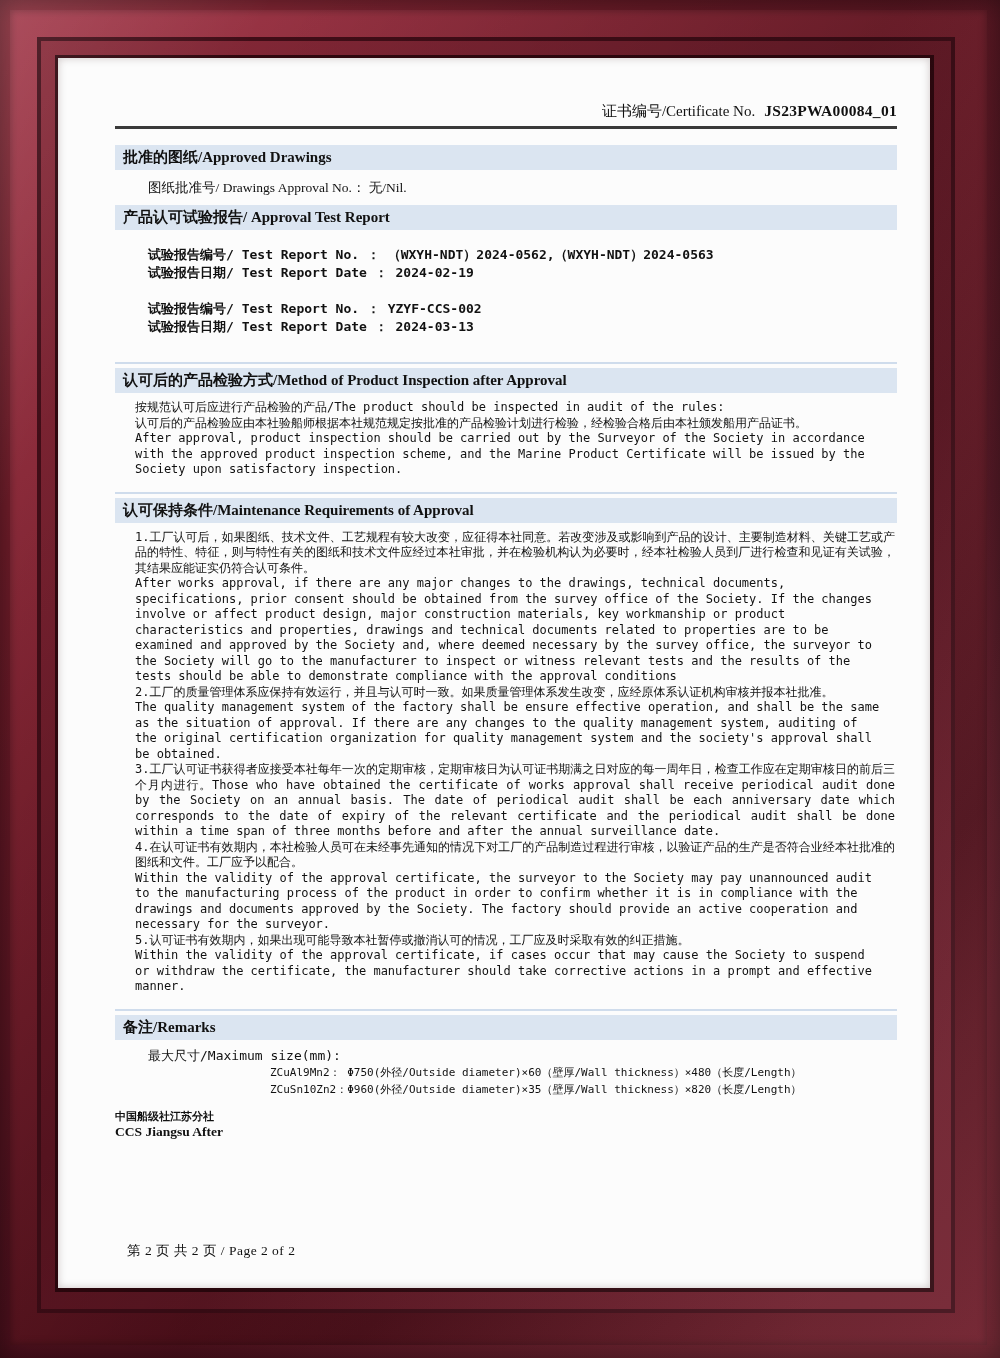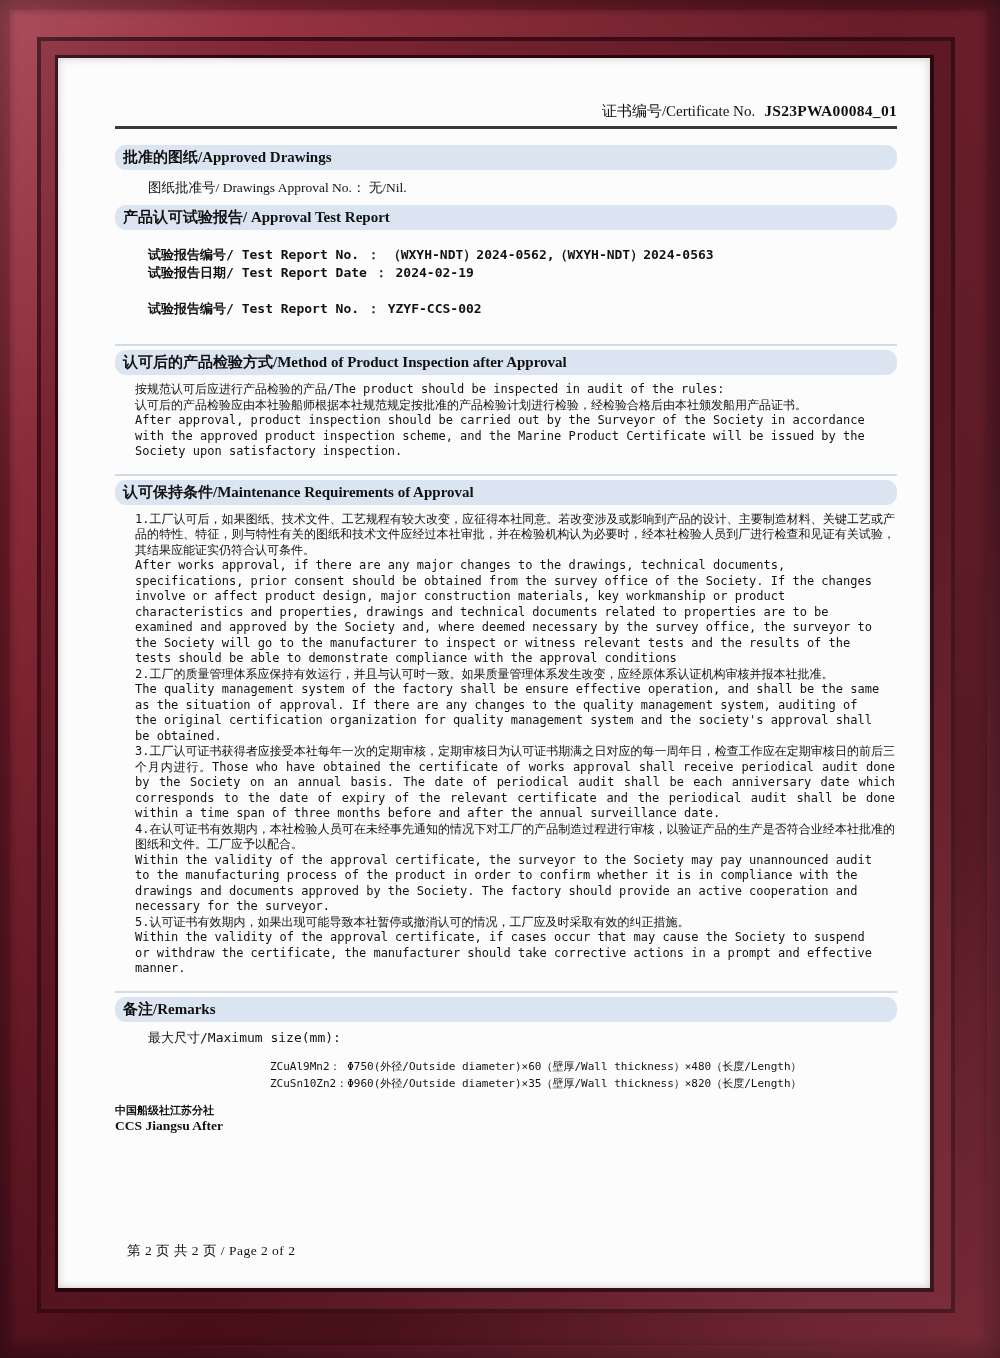--- a/index.html
+++ b/index.html
@@ -21,32 +21,32 @@
                rgba(0,0,0,.16) 52%,rgba(255,255,255,.06) 88%);}
   
   .paper{position:absolute;inset:58px 70px 70px 58px;background:#fcfcfc;
     box-shadow:inset 0 0 9px rgba(40,10,10,.22);}
   .content{position:absolute;left:57px;right:33px;top:0;bottom:0;}
   
   .cert-line{margin-top:44px;text-align:right;font-size:15px;white-space:nowrap;}
   .cert-line .num{font-weight:bold;font-size:15.5px;margin-left:9px;letter-spacing:.3px;}
   .rule{height:3px;background:#3a3a3a;margin-top:5px;}
   
-  .bar{background:#dbe5f1;padding:4px 8px 4px 8px;font-weight:bold;font-size:15px;line-height:17px;border-radius:11px;}
+  .bar{background:#dbe5f1;padding:4px 8px 4px 8px;font-weight:bold;font-size:15px;line-height:17px;}
   .pre-line{height:2px;background:#cfdcec;margin-bottom:4px;}
   
   .mono{font-family:"DejaVu Sans Mono","Liberation Mono",monospace;}
   .serif-line{margin:9px 0 0 33px;font-size:13.5px;}
   .report-block{margin:16px 0 0 33px;font-size:13px;line-height:18px;font-weight:bold;}
   .report-block.second{margin-top:18px;}
   .para{margin:0 0 0 20px;width:760px;font-size:12px;line-height:15.5px;
         text-align:justify;white-space:pre-wrap;word-break:break-word;}
   .para.first{margin-top:7px;}
   .mt26{margin-top:26px;} .mt14{margin-top:14px;} .mt8{margin-top:8px;} .mt16{margin-top:16px;}
-  .maxsize{margin:7px 0 12px 33px;font-size:13px;line-height:17px;}
+  .maxsize{margin:7px 0 0 33px;font-size:13px;line-height:17px;}
   .size-line{margin-left:155px;font-size:11px;line-height:17px;white-space:nowrap;}
   .issuer-cn{margin-top:11px;font-size:11px;font-weight:bold;}
   .issuer-en{font-size:13.5px;font-weight:bold;}
   .footer{position:absolute;left:12px;bottom:28px;font-size:13.5px;letter-spacing:.5px;}
 </style>
 </head>
 <body>
 
 <div class="scene">
   <div class="f-outer"></div>
@@ -71,20 +71,21 @@
 
       <div class="bar mt8">
         <span>产品认可试验报告/ Approval Test Report</span>
       </div>
       <div class="report-block mono">
         <div>试验报告编号/ Test Report No. ： （WXYH-NDT）2024-0562,（WXYH-NDT）2024-0563</div>
         <div>试验报告日期/ Test Report Date ： 2024-02-19</div>
       </div>
       <div class="report-block mono second">
         <div>试验报告编号/ Test Report No. ： YZYF-CCS-002</div>
+        <div>试验报告日期/ Test Report Date ： 2024-03-13</div>
       </div>
 
       <div class="pre-line mt26"></div>
       <div class="bar">
         <span>认可后的产品检验方式/Method of Product Inspection after Approval</span>
       </div>
       <div class="para mono first">按规范认可后应进行产品检验的产品/The product should be inspected in audit of the rules:</div>
       <div class="para mono">认可后的产品检验应由本社验船师根据本社规范规定按批准的产品检验计划进行检验，经检验合格后由本社颁发船用产品证书。</div>
       <div class="para mono">After approval, product inspection should be carried out by the Surveyor of the Society in accordance
 with the approved product inspection scheme, and the Marine Product Certificate will be issued by the

